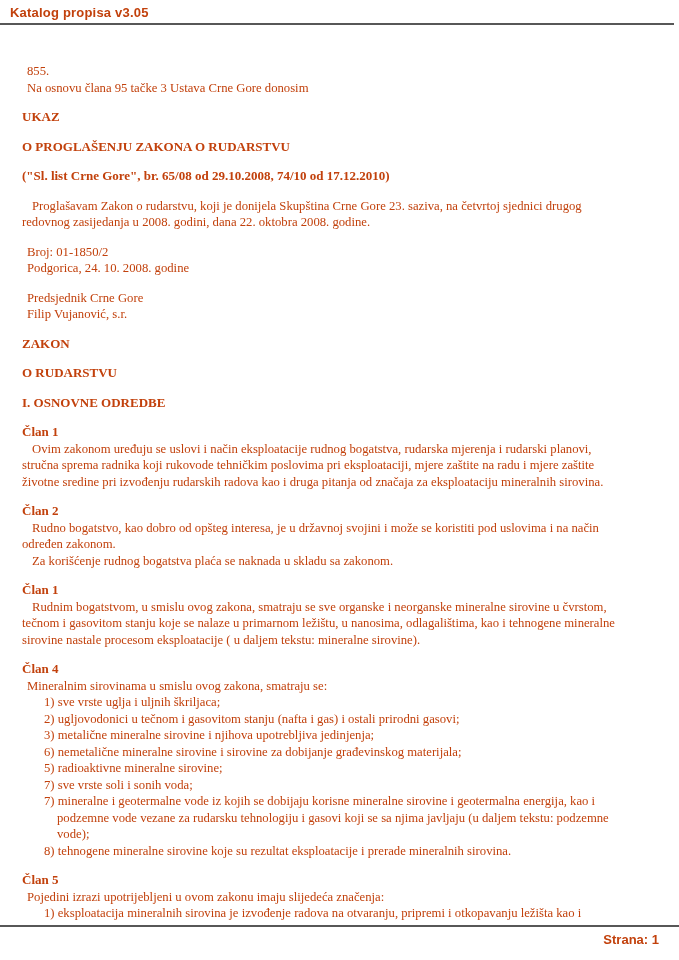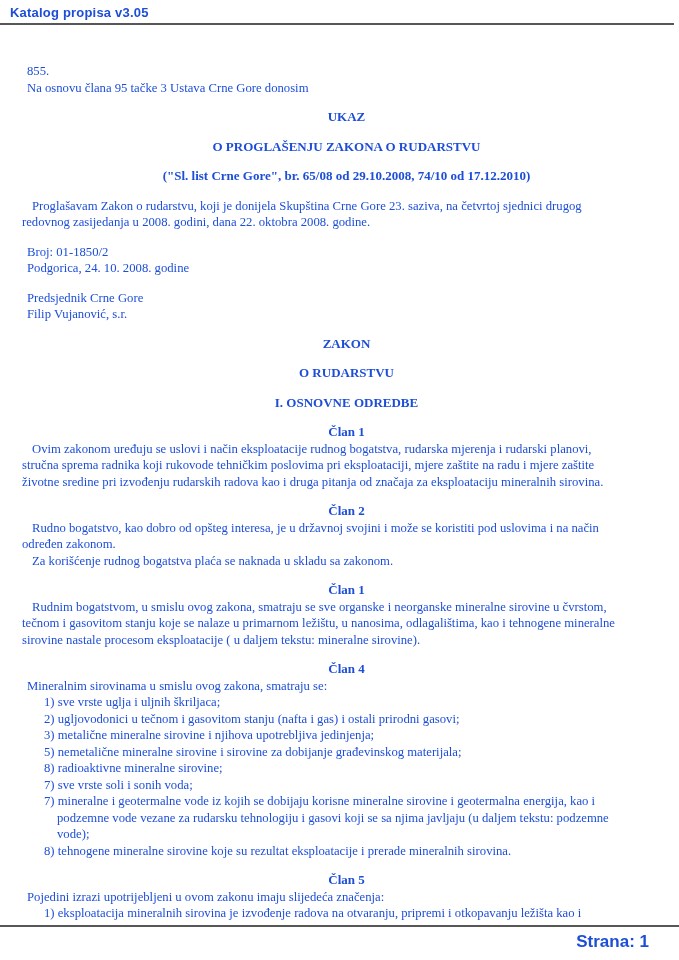--- a/index.html
+++ b/index.html
@@ -1,21 +1,21 @@
 <!DOCTYPE html>
 <html><head>
 <meta charset="utf-8">
 <style>
   html, body { margin: 0; padding: 0; background: #ffffff; }
   .page {
     position: relative;
     width: 679px;
     height: 960px;
     background: #ffffff;
-    color: #1d4ed8;
+    color: #c2410c;
     font-family: "Liberation Serif", serif;
     overflow: hidden;
   }
   .app-header {
     position: absolute;
     top: 0; left: 0; right: 5px;
     padding: 5px 0 3px 10px;
     border-bottom: 2px solid #575757;
     font-family: "Liberation Sans", sans-serif;
     font-weight: bold;
@@ -25,39 +25,39 @@
   .content {
     position: absolute;
     top: 24px; left: 0; right: 0;
     padding: 8px 8px 0 22px;
     font-size: 12.7px;
     line-height: 16.5px;
   }
   .open-block { margin-top: 31px; padding-left: 5px; white-space: pre-line; }
   .heading {
     margin: 13px 0 0 0;
-    text-align: center;
+    text-align: left;
     font-weight: bold;
     font-size: 13px;
     line-height: 16.5px;
   }
   .para { margin: 0; text-indent: 10px; white-space: pre-line; }
   .para.spaced { margin-top: 13px; }
   .addr-block { margin-top: 13px; padding-left: 5px; white-space: pre-line; }
   .art-intro { margin: 0; text-indent: 5px; white-space: pre-line; }
   .list-item { margin: 0; padding-left: 35px; text-indent: -13px; white-space: pre-line; }
   .app-footer {
     position: absolute;
     top: 925px; left: 0; right: 0;
     border-top: 2px solid #575757;
-    padding: 5px 30px 0 0;
+    padding: 5px 20px 0 0;
     text-align: right;
     font-family: "Liberation Sans", sans-serif;
     font-weight: bold;
-    font-size: 17px;
+    font-size: 13px;
   }
 </style>
 </head>
 <body>
 
 <div class="page">
 
   <div class="app-header">
     <span>Katalog propisa v3.05</span>
   </div>
@@ -96,22 +96,22 @@
     <div class="heading">Član 1</div>
     <div class="para">Rudnim bogatstvom, u smislu ovog zakona, smatraju se sve organske i neorganske mineralne sirovine u čvrstom,
 tečnom i gasovitom stanju koje se nalaze u primarnom ležištu, u nanosima, odlagalištima, kao i tehnogene mineralne
 sirovine nastale procesom eksploatacije ( u daljem tekstu: mineralne sirovine).</div>
 
     <div class="heading">Član 4</div>
     <div class="art-intro">Mineralnim sirovinama u smislu ovog zakona, smatraju se:</div>
     <div class="list-item">1) sve vrste uglja i uljnih škriljaca;</div>
     <div class="list-item">2) ugljovodonici u tečnom i gasovitom stanju (nafta i gas) i ostali prirodni gasovi;</div>
     <div class="list-item">3) metalične mineralne sirovine i njihova upotrebljiva jedinjenja;</div>
-    <div class="list-item">5) nemetalične mineralne sirovine i sirovine za dobijanje građevinskog materijala;</div>
-    <div class="list-item">8) radioaktivne mineralne sirovine;</div>
+    <div class="list-item">6) nemetalične mineralne sirovine i sirovine za dobijanje građevinskog materijala;</div>
+    <div class="list-item">5) radioaktivne mineralne sirovine;</div>
     <div class="list-item">7) sve vrste soli i sonih voda;</div>
     <div class="list-item">7) mineralne i geotermalne vode iz kojih se dobijaju korisne mineralne sirovine i geotermalna energija, kao i
 podzemne vode vezane za rudarsku tehnologiju i gasovi koji se sa njima javljaju (u daljem tekstu: podzemne
 vode);</div>
     <div class="list-item">8) tehnogene mineralne sirovine koje su rezultat eksploatacije i prerade mineralnih sirovina.</div>
 
     <div class="heading">Član 5</div>
     <div class="art-intro">Pojedini izrazi upotrijebljeni u ovom zakonu imaju slijedeća značenja:</div>
     <div class="list-item">1) eksploatacija mineralnih sirovina je izvođenje radova na otvaranju, pripremi i otkopavanju ležišta kao i</div>
 

